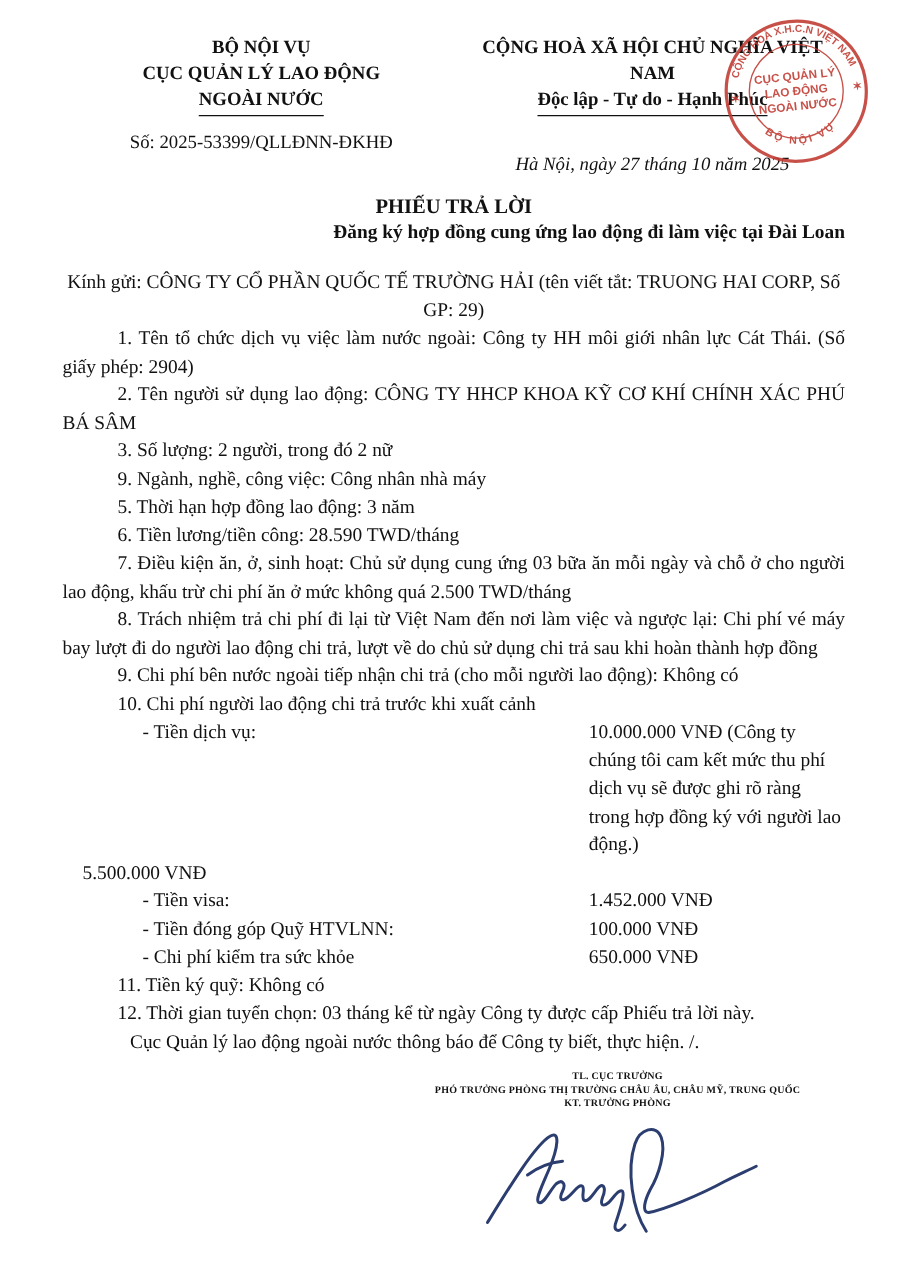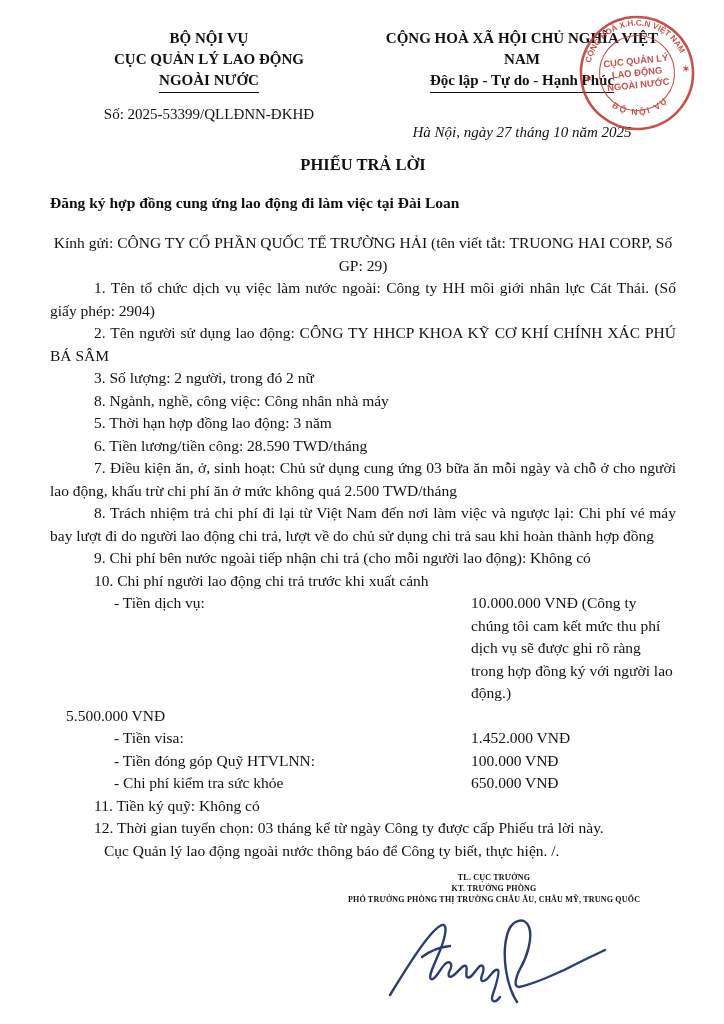--- a/index.html
+++ b/index.html
@@ -29,21 +29,21 @@
   .stamp {
     position:absolute; left:576px; top:12px;
     width:122px; height:122px;
     opacity:0.88;
     transform:rotate(-6deg);
     pointer-events:none;
   }
 
   
   .title-main { text-align:center; font-weight:bold; font-size:16.5px; margin-top:14px; }
-  .title-sub  { text-align:left; font-weight:bold; font-size:15.5px; margin-top:19px; }
+  .title-sub  { text-align:right; font-weight:bold; font-size:15.5px; margin-top:2px; }
   .recipient  { text-align:center; font-size:15.5px; line-height:22.5px; margin-top:20px; }
 
   
   .body-text { font-size:15.5px; line-height:22.5px; text-align:justify; }
   .para-intro { text-indent:54px; margin:4px 0 0 0; }
   .para-item  { text-indent:44px; margin:0; }
   .fee-row { display:flex; }
   .fee-label { flex:0 0 405px; padding-left:64px; box-sizing:border-box; }
   .fee-value { flex:1; text-align:left;margin-left:16px; }
   .para-notice { text-indent:54px; margin:0; }
@@ -74,21 +74,21 @@
     </div>
 
     <div class="title-main">PHIẾU TRẢ LỜI</div>
     <div class="title-sub">Đăng ký hợp đồng cung ứng lao động đi làm việc tại Đài Loan</div>
     <div class="recipient">Kính gửi: CÔNG TY CỔ PHẦN QUỐC TẾ TRƯỜNG HẢI (tên viết tắt: TRUONG HAI CORP, Số GP: 29)</div>
 
     <div class="body-text">
       <p class="para-item">1. Tên tổ chức dịch vụ việc làm nước ngoài: Công ty HH môi giới nhân lực Cát Thái. (Số giấy phép: 2904)</p>
       <p class="para-item">2. Tên người sử dụng lao động: CÔNG TY HHCP KHOA KỸ CƠ KHÍ CHÍNH XÁC PHÚ BÁ SÂM</p>
       <p class="para-item">3. Số lượng: 2 người, trong đó 2 nữ</p>
-      <p class="para-item">8. Ngành, nghề, công việc: Công nhân nhà máy</p>
+      <p class="para-item">9. Ngành, nghề, công việc: Công nhân nhà máy</p>
       <p class="para-item">5. Thời hạn hợp đồng lao động: 3 năm</p>
       <p class="para-item">6. Tiền lương/tiền công: 28.590 TWD/tháng</p>
       <p class="para-item">7. Điều kiện ăn, ở, sinh hoạt: Chủ sử dụng cung ứng 03 bữa ăn mỗi ngày và chỗ ở cho người lao động, khấu trừ chi phí ăn ở mức không quá 2.500 TWD/tháng</p>
       <p class="para-item">8. Trách nhiệm trả chi phí đi lại từ Việt Nam đến nơi làm việc và ngược lại: Chi phí vé máy bay lượt đi do người lao động chi trả, lượt về do chủ sử dụng chi trả sau khi hoàn thành hợp đồng</p>
       <p class="para-item">9. Chi phí bên nước ngoài tiếp nhận chi trả (cho mỗi người lao động): Không có</p>
       <p class="para-item">10. Chi phí người lao động chi trả trước khi xuất cảnh</p>
 
       <div class="fee-row">
         <div class="fee-label">- Tiền dịch vụ:</div>
         <div class="fee-value">10.000.000 VNĐ (Công ty chúng tôi cam kết mức thu phí dịch vụ sẽ được ghi rõ ràng trong hợp đồng ký với người lao động.)</div>
@@ -109,22 +109,22 @@
         <div class="fee-value">650.000 VNĐ</div>
       </div>
 
       <p class="para-item">11. Tiền ký quỹ: Không có</p>
       <p class="para-item">12. Thời gian tuyển chọn: 03 tháng kể từ ngày Công ty được cấp Phiếu trả lời này.</p>
       <p class="para-notice">Cục Quản lý lao động ngoài nước thông báo để Công ty biết, thực hiện. /.</p>
     </div>
 
     <div class="sig-block">
       <div class="sig-title">TL. CỤC TRƯỞNG</div>
+      <div class="sig-title">PHÓ TRƯỞNG PHÒNG THỊ TRƯỜNG CHÂU ÂU, CHÂU MỸ, TRUNG QUỐC</div>
       <div class="sig-title">KT. TRƯỞNG PHÒNG</div>
-      <div class="sig-title">PHÓ TRƯỞNG PHÒNG THỊ TRƯỜNG CHÂU ÂU, CHÂU MỸ, TRUNG QUỐC</div>
       <svg class="sig-img" width="232" height="92" viewBox="0 0 232 92">
         <g fill="none" stroke="#2c3e70" stroke-width="2.4" stroke-linecap="round" stroke-linejoin="round">
           <path d="M 12 82 C 28 56, 50 20, 62 13 C 70 8, 69 21, 61 40 C 55 54, 50 64, 53 66 C 57 68, 62 56, 67 51 C 72 47, 75 51, 72 57 C 69 63, 71 66, 76 62 C 81 58, 85 51, 88 53 C 90 55, 87 61, 89 64 C 93 67, 98 56, 102 53 C 105 51, 107 55, 104 62 C 102 68, 104 70, 109 66 C 113 62, 117 55, 120 57 C 122 60, 118 72, 115 81 C 112 89, 117 91, 122 84"></path>
           <path d="M 44 44 C 52 38, 62 34, 72 33"></path>
           <path d="M 139 89 C 128 72, 123 40, 130 19 C 134 7, 147 3, 151 14 C 155 25, 149 44, 142 56 C 138 64, 135 74, 141 74 C 152 72, 180 61, 202 49 C 212 44, 221 40, 227 37"></path>
         </g>
       </svg>
 
     </div>
 

